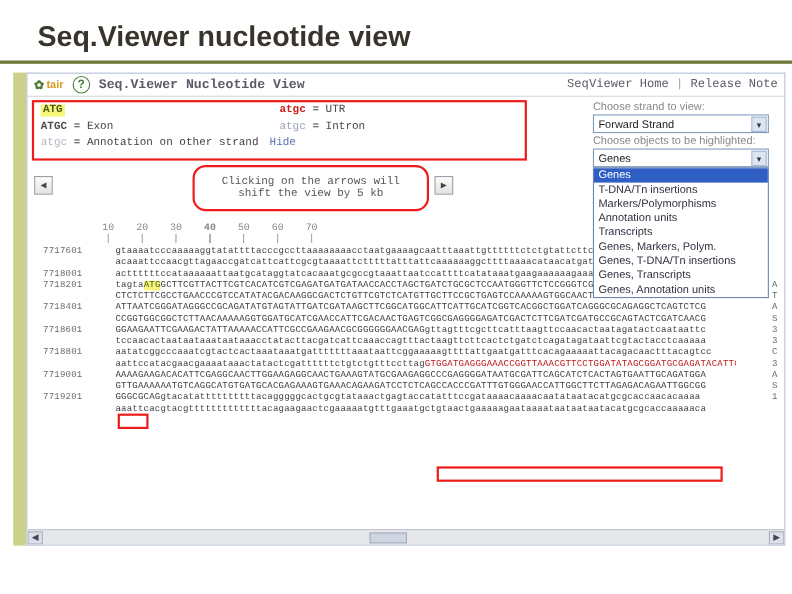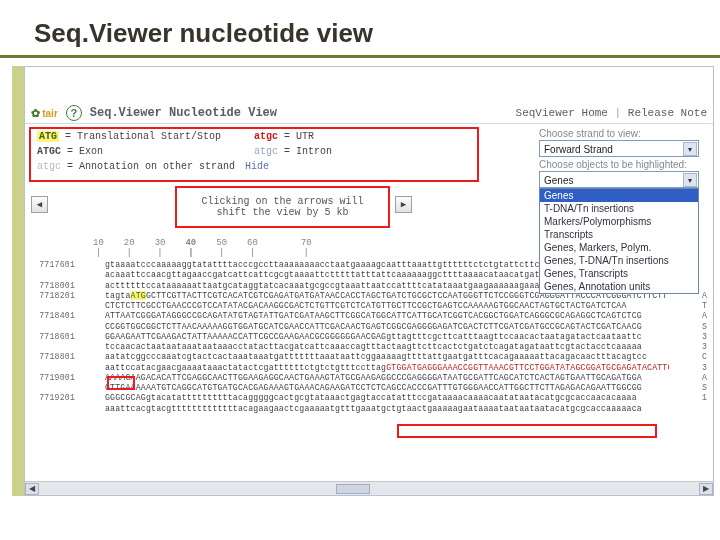--- a/index.html
+++ b/index.html
@@ -49,21 +49,20 @@
   }
   .hdr-bar {
     padding: 2px 6px;
     font-family: "Courier New", monospace;
     font-size: 12px;
     color: #404050;
     border-bottom: 1px solid #d4d8e2;
     display: flex;
     justify-content: space-between;
     align-items: center;
-    margin-top: 36px;
   }
   .hdr-left { display: flex; align-items: center; gap: 8px; }
   .tair-badge {
     display: inline-flex; align-items: center; gap: 2px;
     color: #d79a21; font-family: Arial, sans-serif; font-size: 10px; font-weight: bold;
   }
   .tair-badge::before { content: "✿"; color: #4a7a34; font-size: 11px; }
   .help-badge {
     width: 16px; height: 16px; border: 1.5px solid #417f36; border-radius: 50%;
     display: inline-flex; align-items: center; justify-content: center; color: #417f36;
@@ -89,21 +88,21 @@
   .legend-row { display: flex; width: 100%; }
   .legend-cell { width: 50%; display: flex; gap: 6px; align-items: baseline; }
   .atg-yellow { background: #f7f57a; color: #4a5d16; padding: 0 2px; font-weight: bold; }
   .atg-red { color: #cc1b1b; font-weight: bold; }
   .atg-exon { color: #4e4e4e; font-weight: bold; }
   .atg-intron { color: #9aa4b8; }
   .atg-other { color: #b3b8c4; }
   .legend-center {
     left: 150px; top: 62px; width: 215px; height: 42px;
     display: flex; align-items: center; justify-content: center;
-    text-align: center; font-size: 10px; color: #555; padding: 2px 20px;
+    text-align: center; font-size: 10px; color: #555; padding: 2px 20px; border-radius: 12px;
   }
   .legend-right {
     position: absolute; right: 4px; top: 3px; width: 170px;
     font-family: Arial; font-size: 10px; color: #666;
     z-index: 5;
   }
   .legend-right .lbl { margin: 1px 0 1px 0; color: #888; }
   .combo {
     width: 160px; border: 1px solid #7f9db9; background: #fff; font-family: Arial;
     font-size: 10px; display: flex; align-items: center; justify-content: space-between;
@@ -193,21 +192,20 @@
         <span>Release Note</span>
       </div>
     </div>
 
     <div class="legend-wrap">
 
       <div class="legend-redbox legend-top">
         <div class="legend-row">
           <div class="legend-cell">
             <span class="atg-yellow">ATG</span>
-            <span>= Translational Start/Stop</span>
           </div>
           <div class="legend-cell">
             <span class="atg-red">atgc</span>
             <span>= UTR</span>
           </div>
         </div>
         <div class="legend-row" style="margin-top:4px;">
           <div class="legend-cell">
             <span class="atg-exon">ATGC</span>
             <span>= Exon</span>
@@ -241,20 +239,21 @@
         </div>
         <div class="lbl" style="margin-top:2px;">Choose objects to be highlighted:</div>
         <div class="combo">
           <span>Genes</span>
           <span class="chev">▾</span>
         </div>
         <div class="dropdown-open" id="objects-dropdown">
             <div class="opt sel">Genes</div>
             <div class="opt">T-DNA/Tn insertions</div>
             <div class="opt">Markers/Polymorphisms</div>
+            <div class="opt">Annotation units</div>
             <div class="opt">Transcripts</div>
             <div class="opt">Genes, Markers, Polym.</div>
             <div class="opt">Genes, T-DNA/Tn insertions</div>
             <div class="opt">Genes, Transcripts</div>
             <div class="opt">Genes, Annotation units</div>
           </div>
       </div>
 
     </div>
 
@@ -264,21 +263,21 @@
         <span style="white-space: pre; text-align: center;">20
 |</span>
         <span style="white-space: pre; text-align: center;">30
 |</span>
         <span style="white-space: pre; text-align: center; font-weight: bold;">40
 |</span>
         <span style="white-space: pre; text-align: center;">50
 |</span>
         <span style="white-space: pre; text-align: center;">60
 |</span>
-        <span style="white-space: pre; text-align: center; margin-left: 23px;">70
+        <span style="white-space: pre; text-align: center;">70
 |</span>
       </div>
 
     <div class="seq-body" id="seq-body">
         <div class="seq-line">
           <span class="seq-pos">7717601</span>
           <span class="seq-txt"><span>gtaaaatcccaaaaaggtatattttacccgccttaaaaaaaacctaatgaaaagcaatttaaattgttttttctctgtattcttcgctgtacttt</span></span>
           <span class="seq-tail"></span>
         </div>
         <div class="seq-line">

